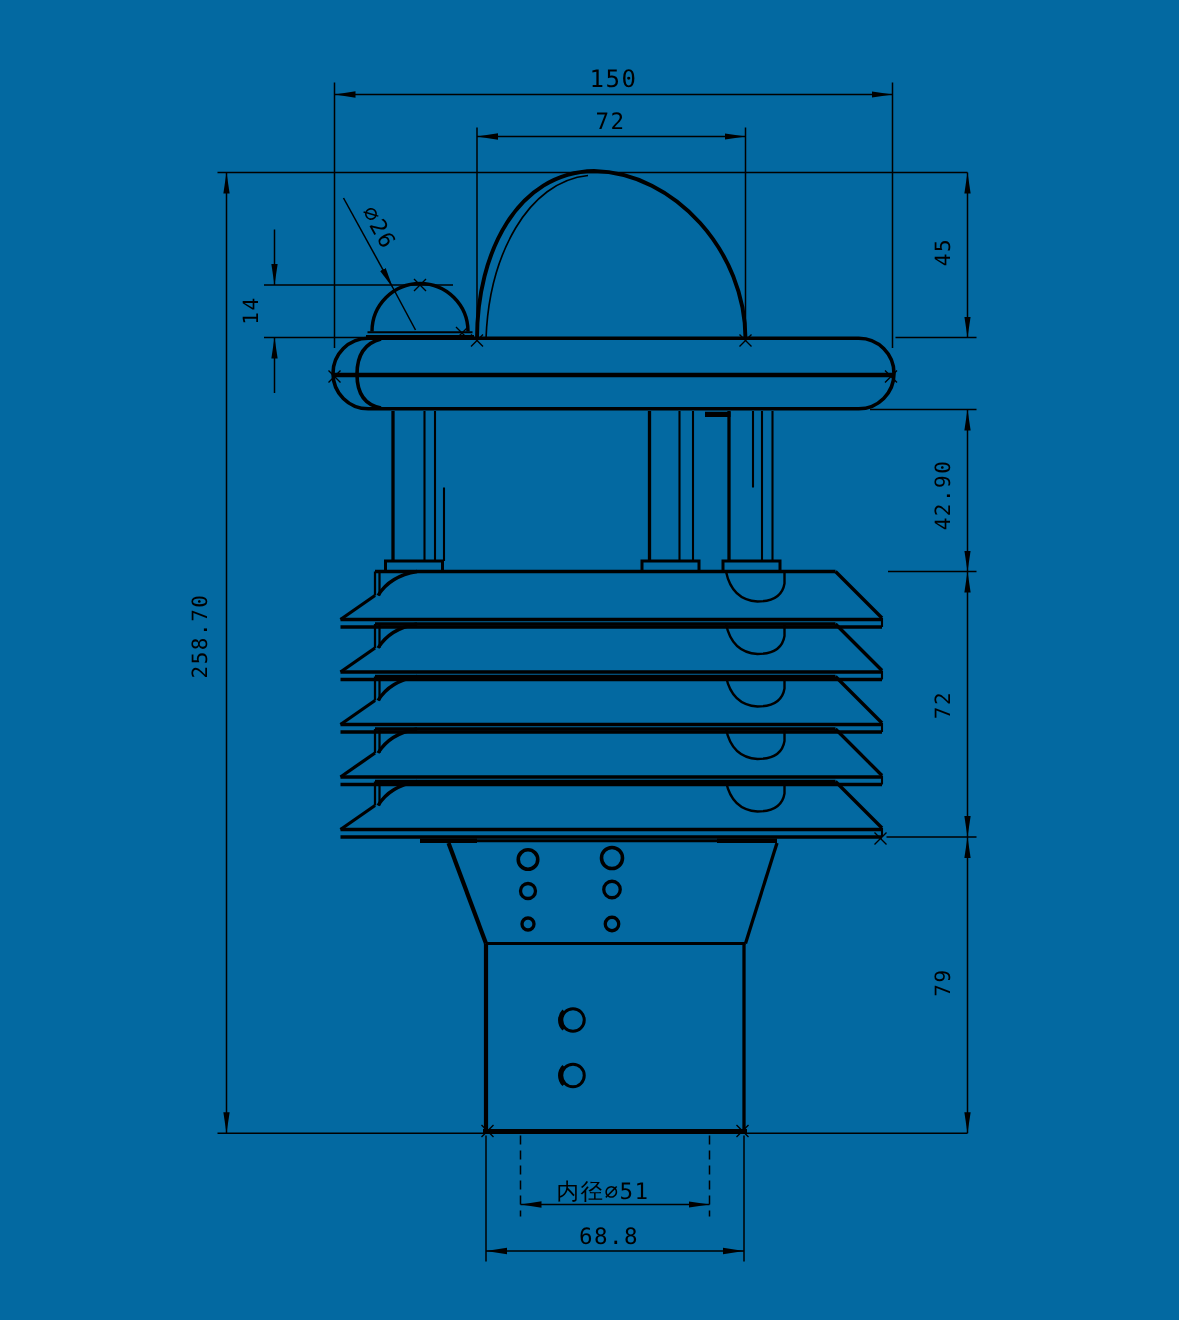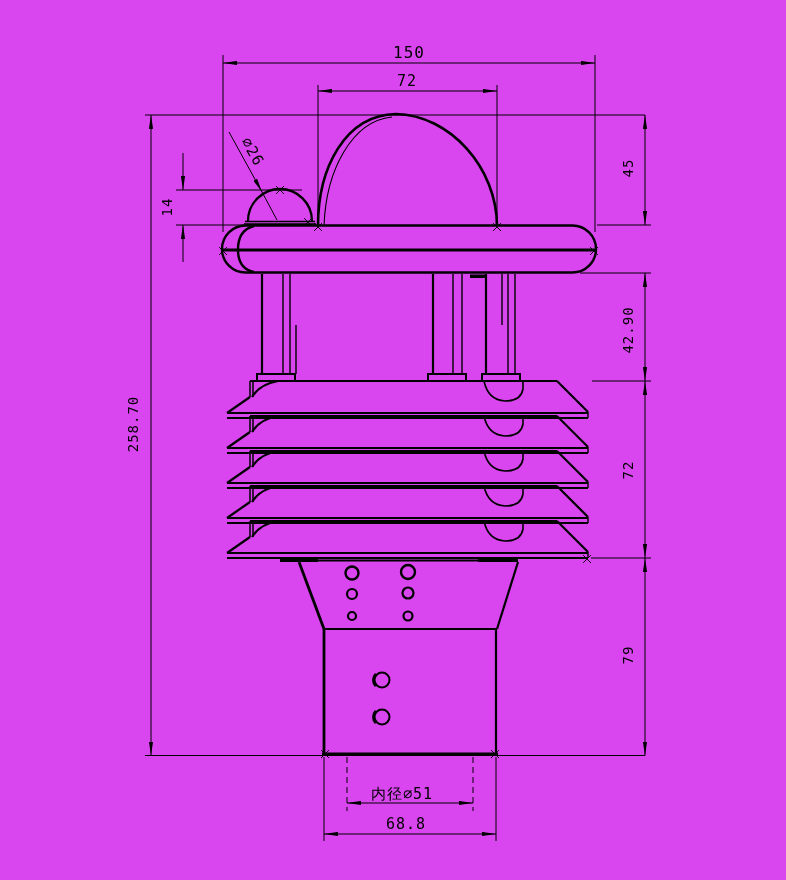--- a/index.html
+++ b/index.html
@@ -1,16 +1,16 @@
 <!DOCTYPE html>
 <html><head>
 <meta charset="utf-8">
 <style>
   html,body{margin:0;padding:0;background:#ffffff;}
-  .sheet{position:relative;width:786px;height:880px;background:#d946ef;overflow:hidden;
+  .sheet{position:relative;width:786px;height:880px;background:#0369a1;overflow:hidden;
          font-family:"DejaVu Sans Mono","DejaVu Sans",monospace;}
   svg{display:block;}
   .obj{stroke:#000;fill:none;}
   .dim{stroke:#000;stroke-width:1;fill:none;}
   .dash{stroke:#000;stroke-width:1;fill:none;stroke-dasharray:6 4;}
   .xmark{stroke:#000;stroke-width:0.9;fill:none;}
   text{fill:#000;font-family:"DejaVu Sans Mono","DejaVu Sans",monospace;letter-spacing:1px;}
   .t15{font-size:15px;}
   .t14{font-size:14px;}
   .t16{font-size:16px;}

